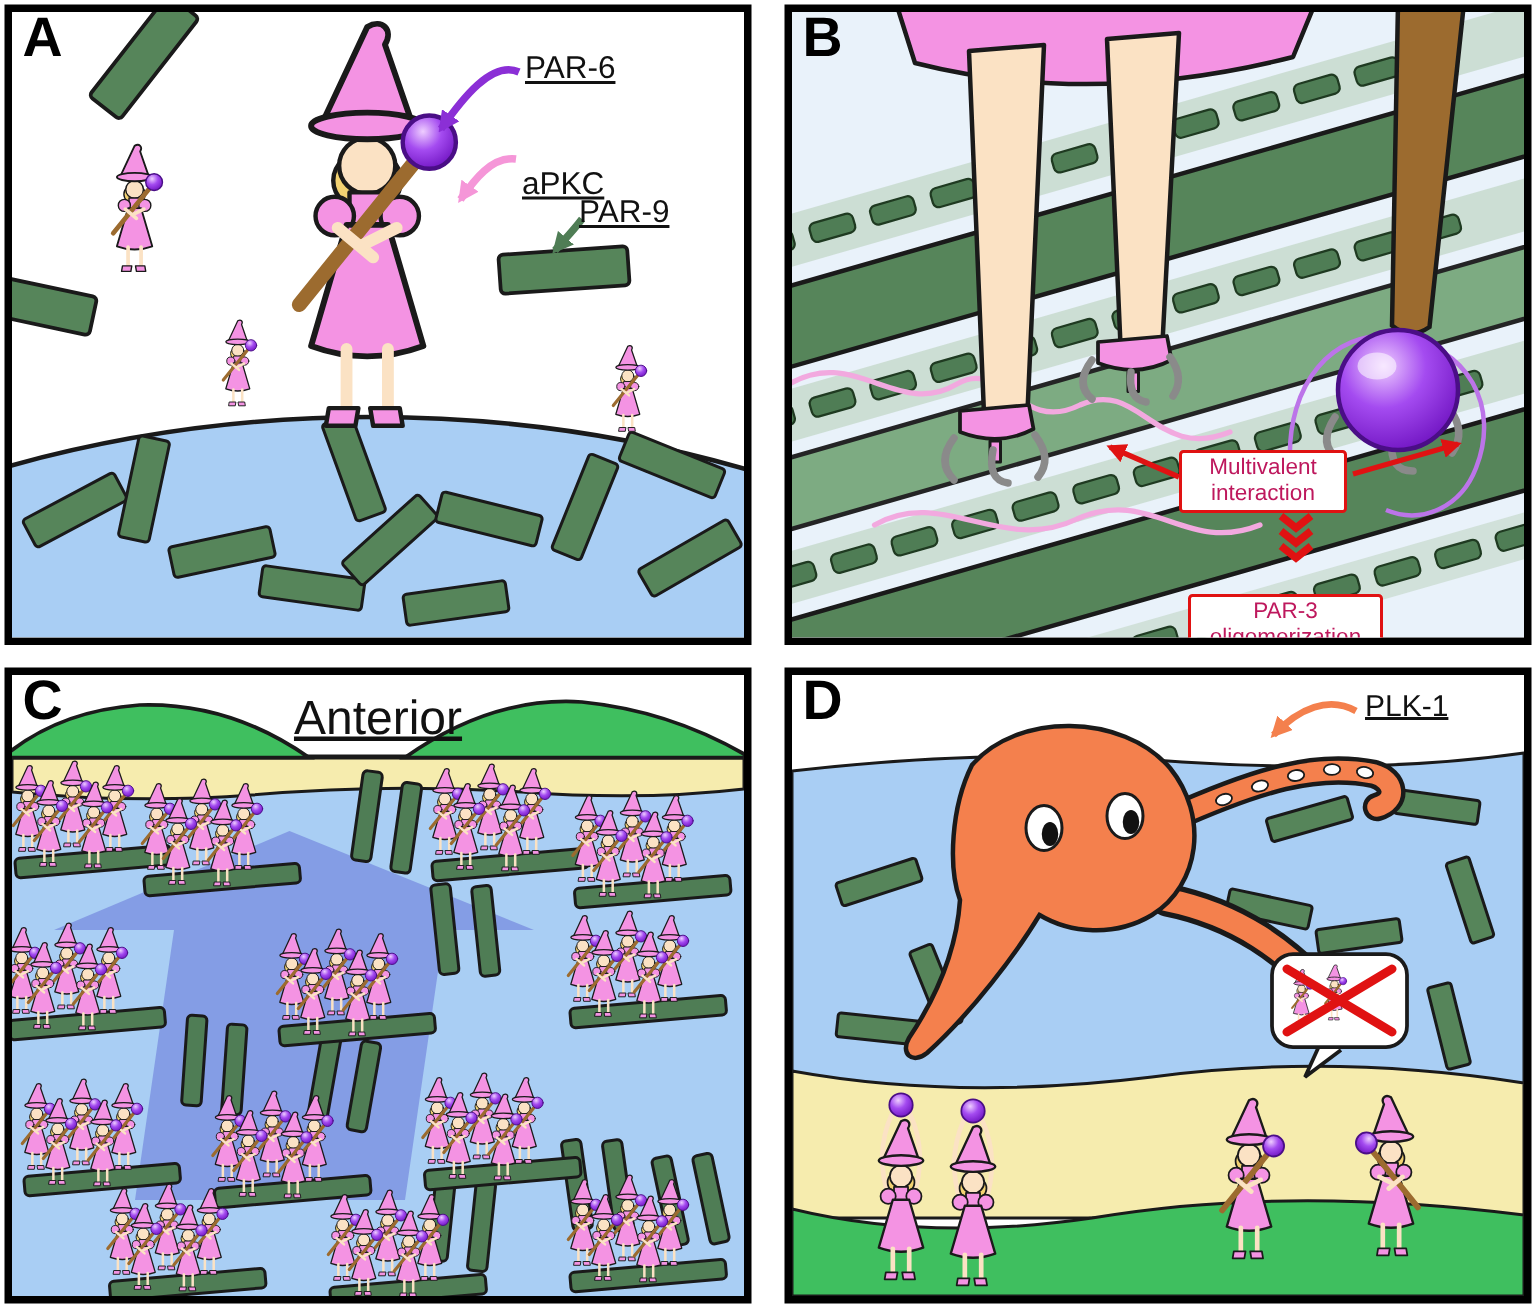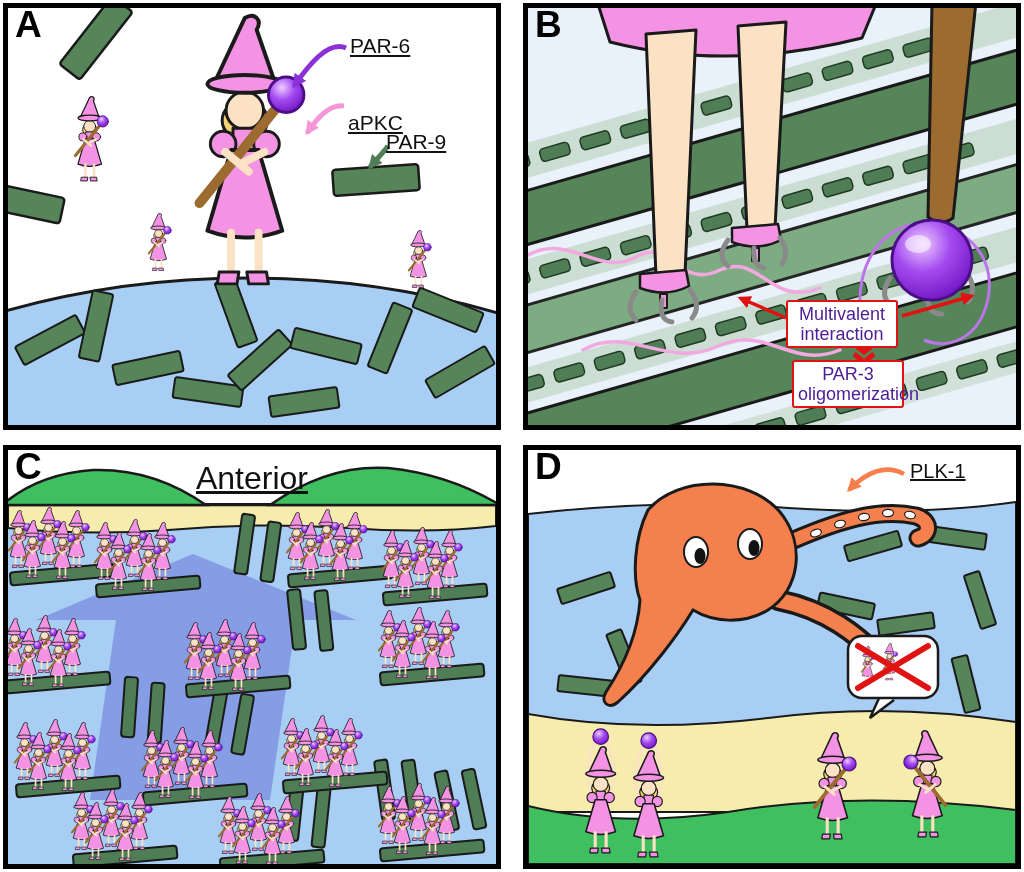--- a/index.html
+++ b/index.html
@@ -12,21 +12,21 @@
   .panel {
     position:relative; border:5px solid #000; background:#fff; overflow:hidden;
   }
   .panel svg.art { position:absolute; inset:0; width:100%; height:100%; display:block; }
   .panel-letter {
     position:absolute; top:-4px; left:7px; font-size:37px; font-weight:700; color:#000; z-index:5;
   }
   .anno { position:absolute; font-size:21px; color:#111; z-index:5; white-space:nowrap;text-decoration:underline; }
   .redbox {
     position:absolute; z-index:5; border:2.5px solid #E01212; background:#fff; border-radius:3px;
-    font-size:18px; line-height:1.12; text-align:center; padding:2px 4px; color:#4c1d95;
+    font-size:15px; line-height:1.12; text-align:center; padding:2px 4px; color:#be185d;
   }
 </style>
 </head>
 <body>
 
 <svg width="0" height="0" style="position:absolute" aria-hidden="true">
   <defs>
     <radialGradient id="orbGrad" cx="38%" cy="30%" r="78%">
       <stop offset="0%" stop-color="#EECDFF"></stop>
       <stop offset="45%" stop-color="#A44BF0"></stop>
@@ -228,21 +228,21 @@
       <g fill="none">
         <path d="M 258,310 L 212,290" stroke="#E01212" stroke-width="3.5" marker-end="url(#mk-red)"></path>
         <path d="M 374,308 L 444,288" stroke="#E01212" stroke-width="3.5" marker-end="url(#mk-red)"></path>
         <path d="M 326,336 L 336,344 L 346,336" stroke="#E01212" stroke-width="5"></path>
         <path d="M 326,346 L 336,354 L 346,346" stroke="#E01212" stroke-width="5"></path>
         <path d="M 326,356 L 336,364 L 346,356" stroke="#E01212" stroke-width="5"></path>
       </g>
     </svg>
     <div class="panel-letter">B</div>
     <div class="redbox" style="left:258px;top:292px;width:112px">Multivalent interaction</div>
-    <div class="redbox" style="left:264px;top:352px;width:112px">PAR-3 oligomerization</div>
+    <div class="redbox" style="left:264px;top:388px;width:130px">PAR-3 oligomerization</div>
   </div>
 
   <div class="panel">
     <svg class="art" viewBox="0 0 488 414" preserveAspectRatio="none">
       <rect width="488" height="414" fill="#fff"></rect>
       <rect x="0" y="64" width="488" height="350" fill="#A9CEF4"></rect>
       <path d="M 0,54 L 488,54 L 488,76 Q 420,84 340,78 Q 250,72 160,80 Q 80,86 0,78 Z" fill="#F6ECAE" stroke="#1A1A1A" stroke-width="2"></path>
       <g>
         <line x1="-4" y1="55" x2="492" y2="55" stroke="#1A1A1A" stroke-width="2.5"></line>
         <path d="M -6,55 Q 30,24 85,20 Q 145,18 198,55 Z" fill="#3FBF5F" stroke="#1A1A1A" stroke-width="2.5"></path>

